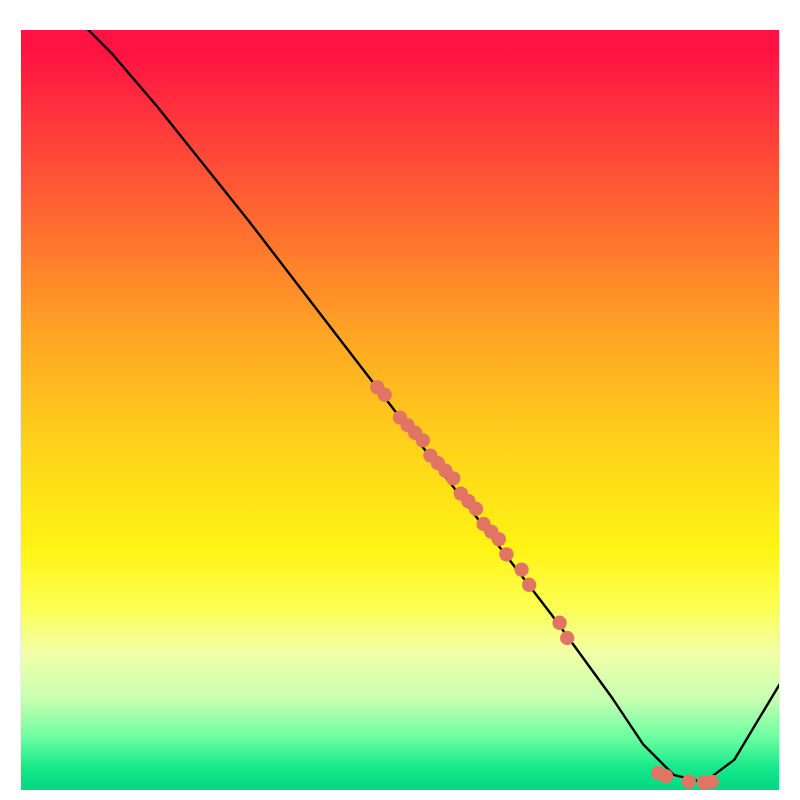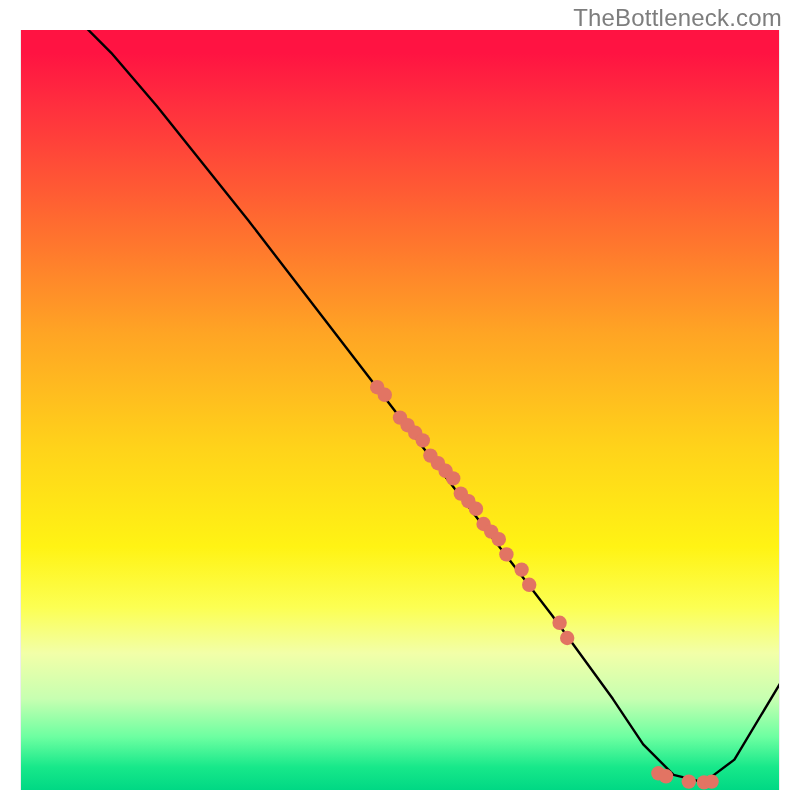--- a/index.html
+++ b/index.html
@@ -66,21 +66,20 @@
     inset: 0;
     border-left: 1px solid #eee;
     border-right: 1px solid #eee;
     pointer-events: none;
   }
 </style>
 </head>
 <body>
 
 <div class="chart-wrap">
-  <div class="watermark">TheBottleneck.com</div>
 
   <div class="plot-area">
     <div class="gradient-bg"></div>
     <svg class="overlay" viewBox="0 0 760 760" preserveAspectRatio="none">
       <g id="svg-content">
           <path d="M0.0 -30.4 L30.4 -22.8 L60.8 -7.6 L91.2 22.8 L136.8 76.0 L228.0 190.0 L304.0 288.8 L380.0 387.6 L456.0 486.4 L532.0 585.2 L592.8 668.8 L623.2 714.4 L653.6 744.8 L684.0 752.4 L714.4 729.6 L760.0 653.6" fill="none" stroke="#000000" stroke-width="2.4" stroke-linejoin="round" stroke-linecap="round"></path>
           <circle cx="357.2" cy="357.2" r="7.2" fill="#e27463" stroke="#c65a4a" stroke-width="0"></circle>
           <circle cx="364.8" cy="364.8" r="7.2" fill="#e27463" stroke="#c65a4a" stroke-width="0"></circle>
           <circle cx="380.0" cy="387.6" r="7.2" fill="#e27463" stroke="#c65a4a" stroke-width="0"></circle>
           <circle cx="387.6" cy="395.2" r="7.2" fill="#e27463" stroke="#c65a4a" stroke-width="0"></circle>

